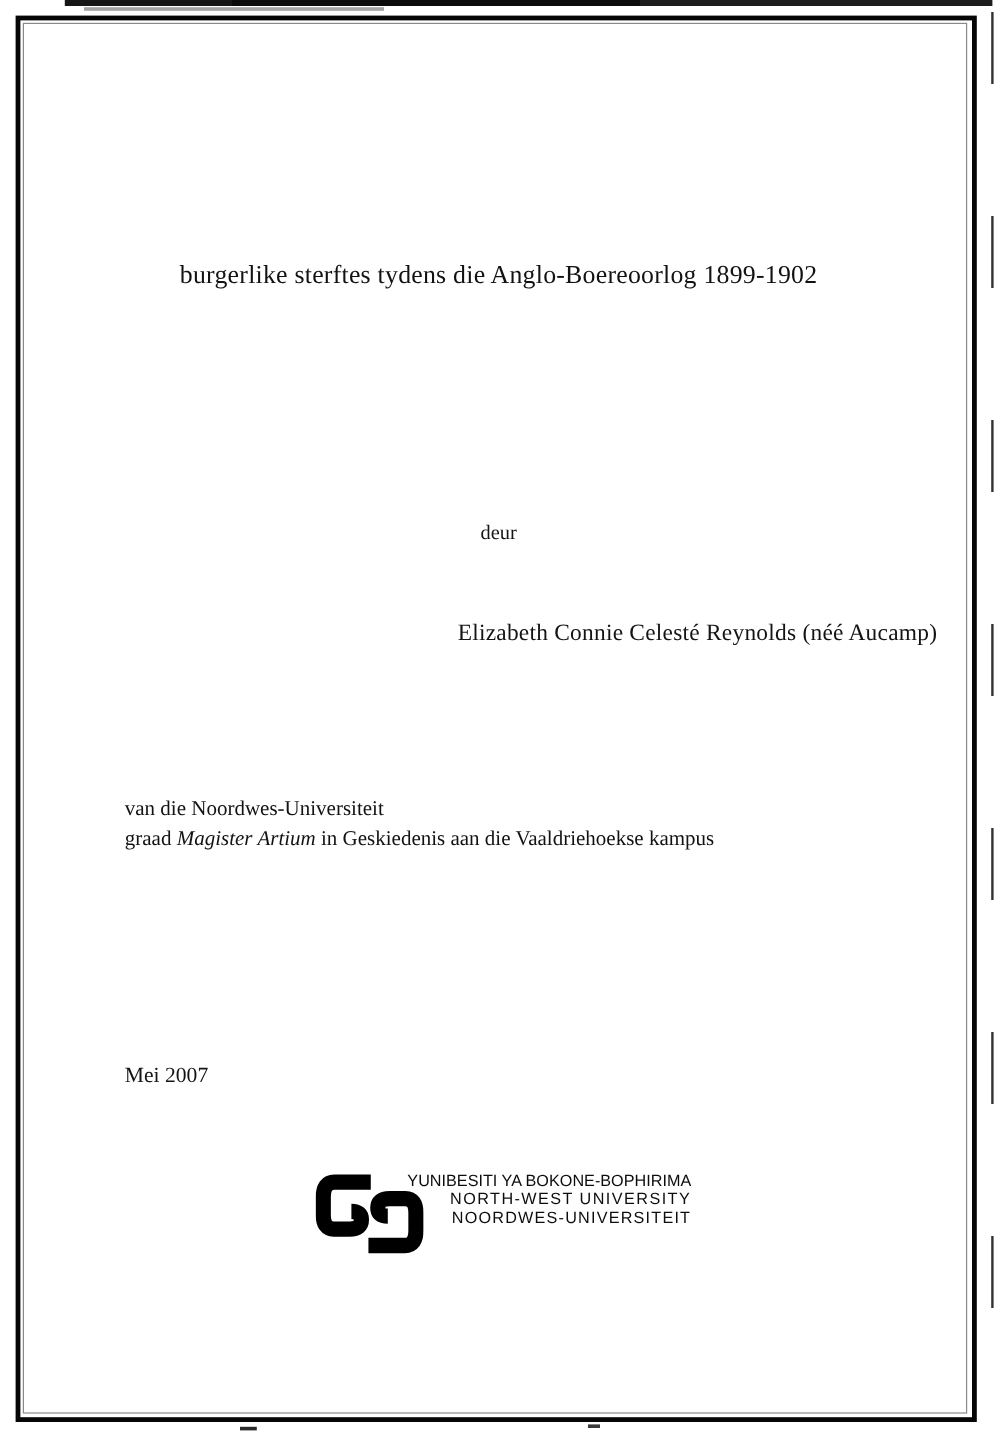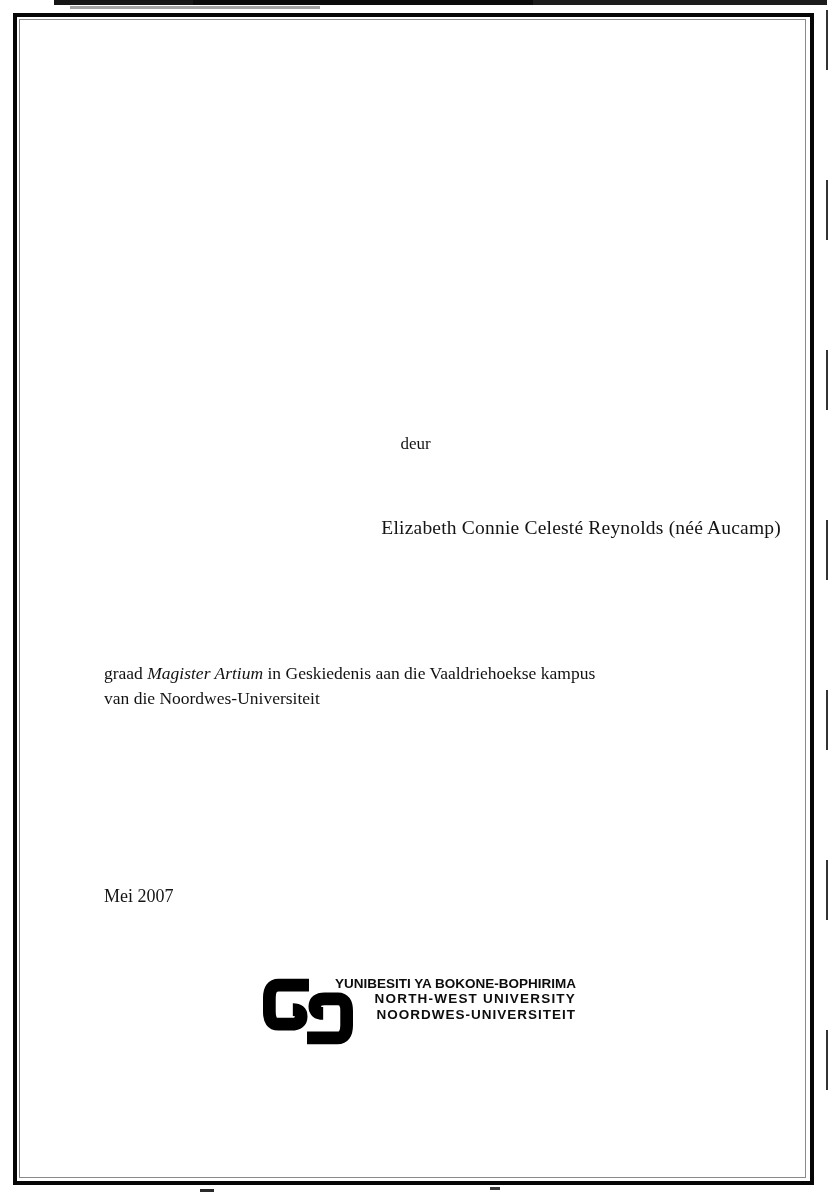--- a/index.html
+++ b/index.html
@@ -101,21 +101,21 @@
   .logo-mark {
     position: absolute;
     left: 263px; top: 978px;
     width: 90px; height: 67px;
   }
   .logo-text {
     position: absolute;
     left: 320px; top: 976px; width: 256px;
     text-align: right;
     font-family: "Liberation Sans", sans-serif;
-    font-weight: 700;
+    font-weight: 400;
     font-size: 13.5px;
     line-height: 15.3px;
     color: #0d0d0d;
     white-space: nowrap;
   }
   .logo-text .lt-2 { letter-spacing: 1.2px; }
   .logo-text .lt-3 { letter-spacing: 1.0px; }
 </style>
 </head>
 <body>
@@ -123,29 +123,30 @@
 <div class="scan-top-streak"></div>
 <div class="scan-top-streak-2"></div>
 <div class="scan-right-streak"></div>
 <div class="scan-speck-1"></div>
 <div class="scan-speck-2"></div>
 
 <div class="frame-outer"></div>
 <div class="frame-inner"></div>
 
 <div class="thesis-title">
+  <div>burgerlike sterftes tydens die Anglo-Boereoorlog 1899-1902</div>
 </div>
 
 <div class="byline">deur</div>
 
 <div class="author-line">Elizabeth Connie Celesté Reynolds (néé Aucamp)</div>
 
 <div class="declaration">
+  <div>van die Noordwes-Universiteit</div>
   <div><span>graad </span><span class="italic">Magister Artium</span><span> in Geskiedenis aan die Vaaldriehoekse kampus</span></div>
-  <div>van die Noordwes-Universiteit</div>
 </div>
 
 <div class="supervisor-block">
   <div>Mei 2007</div>
 </div>
 
 <div class="logo-block">
   <svg class="logo-mark" viewBox="0 0 92 67" xmlns="http://www.w3.org/2000/svg" aria-hidden="true">
     <g fill="none" stroke-linecap="butt" stroke-linejoin="round">
 

